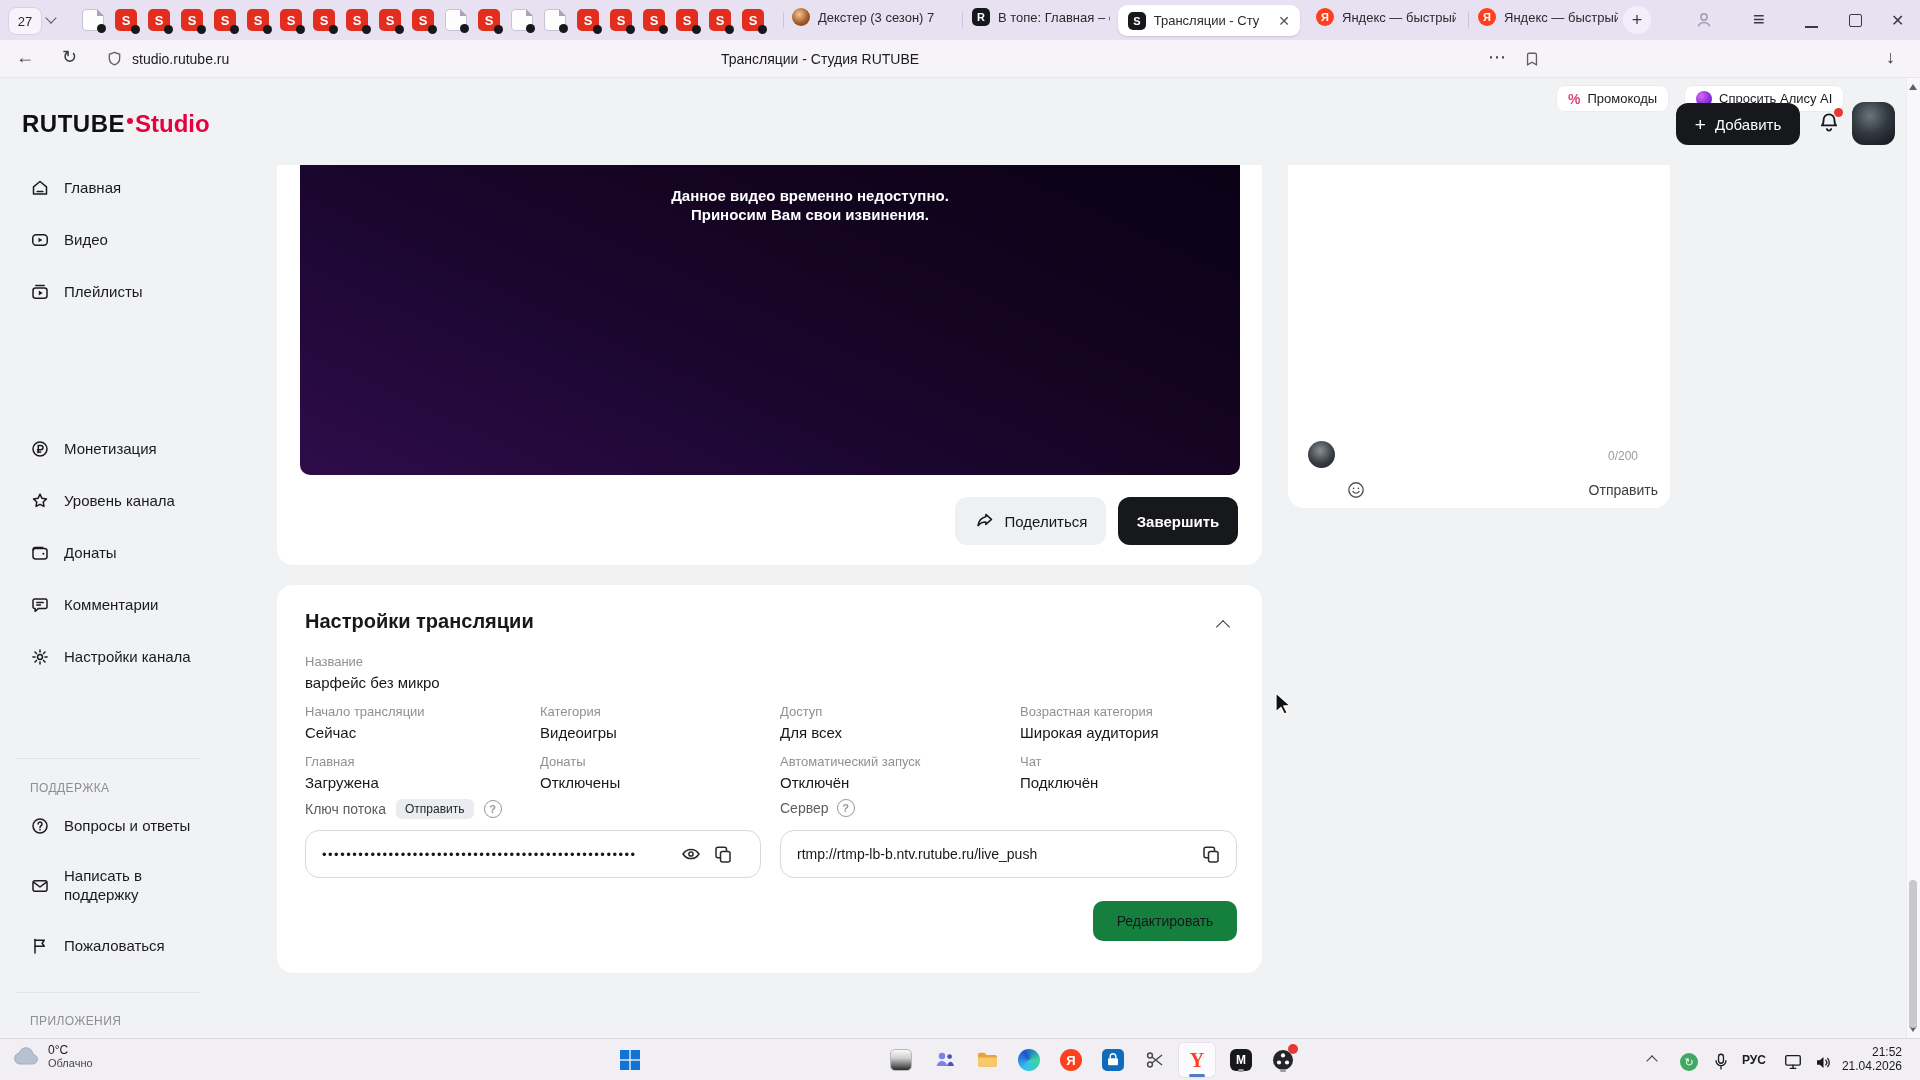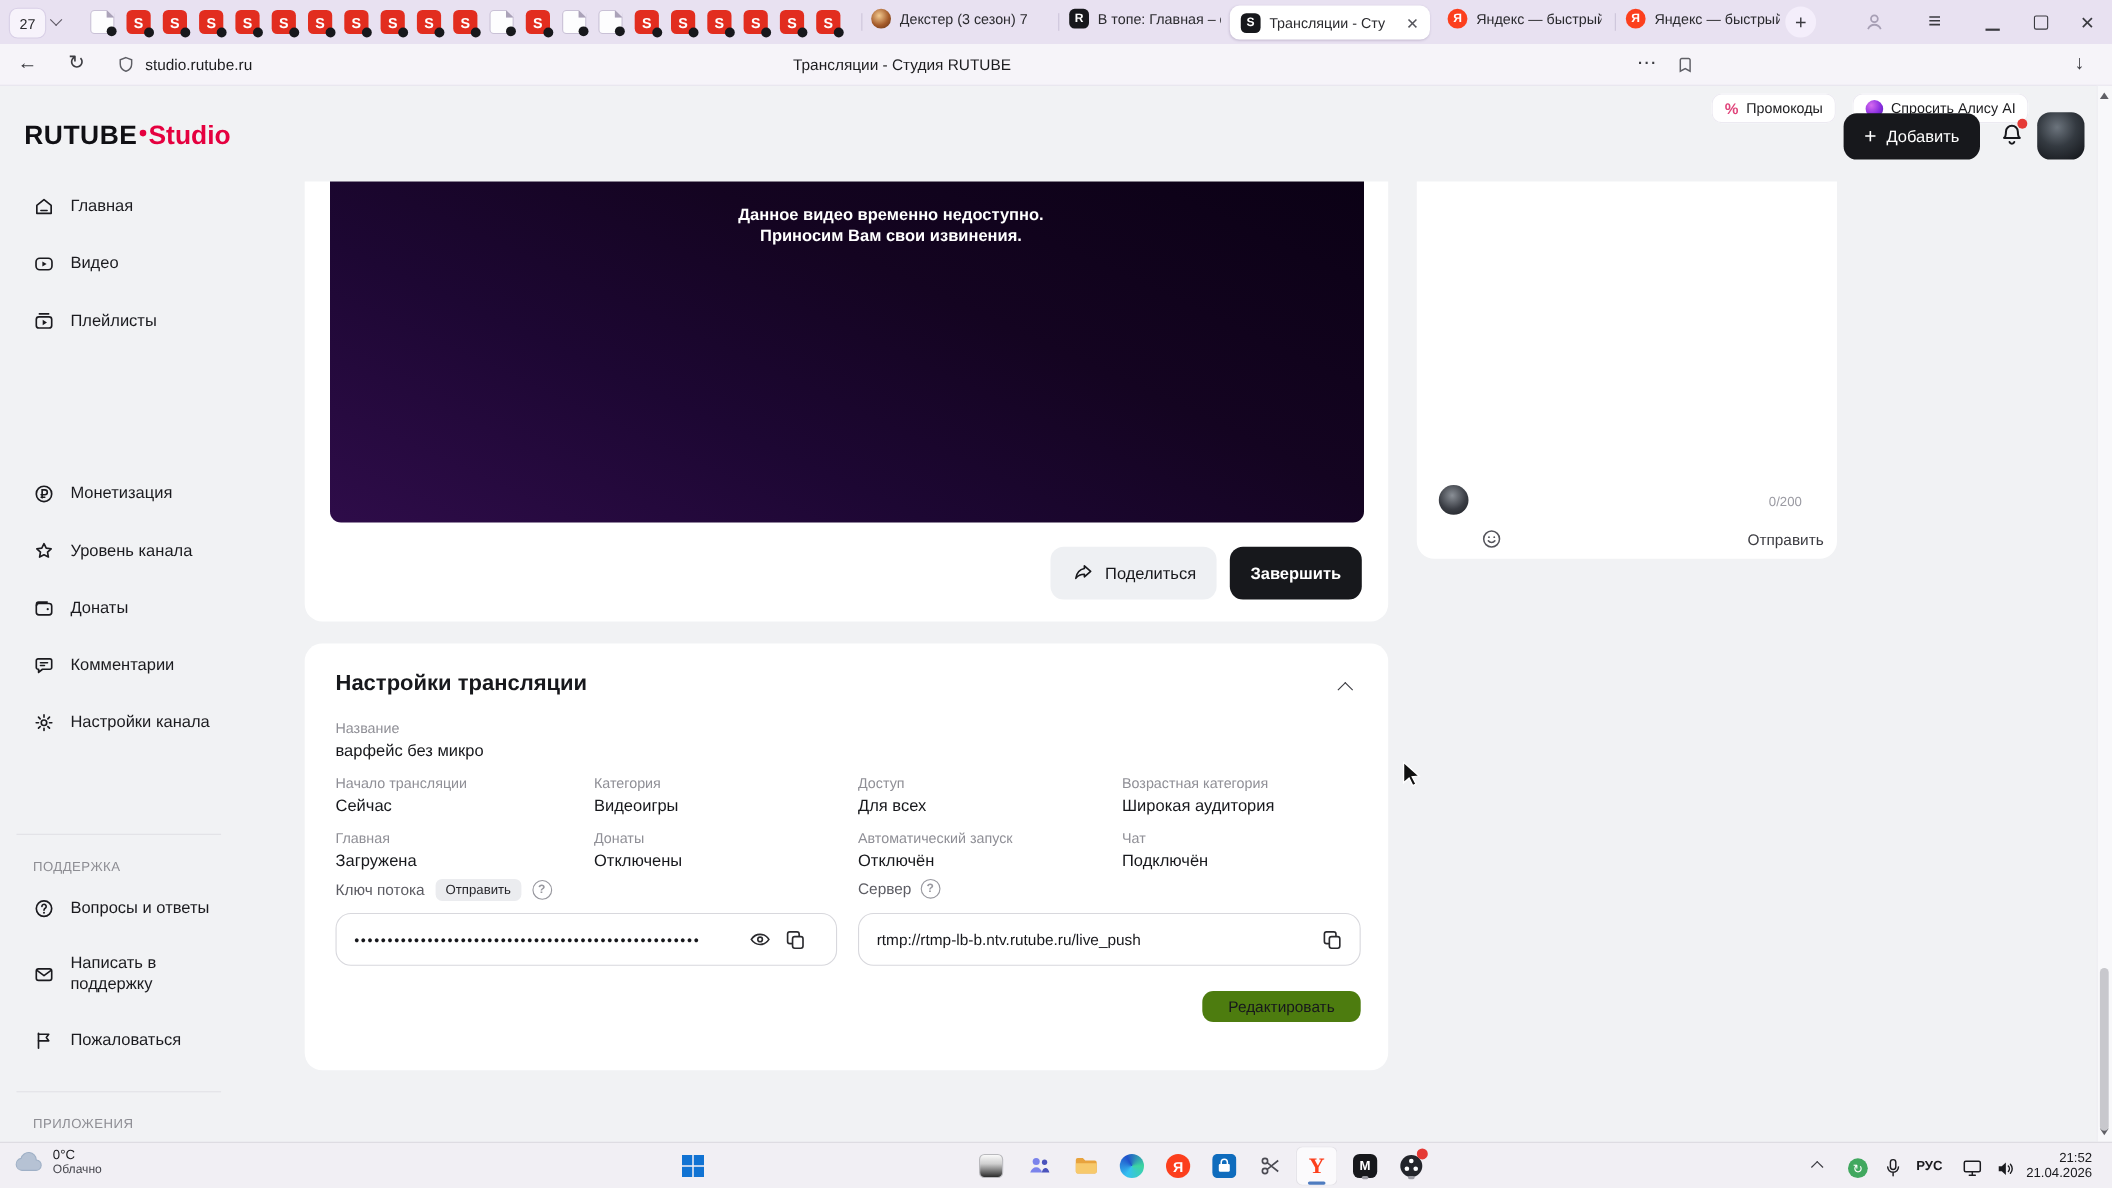--- a/index.html
+++ b/index.html
@@ -72,21 +72,21 @@
   #chatavatar{left:1308px;top:441px;width:27px;height:27px;border-radius:50%;
               background:radial-gradient(circle at 45% 35%,#8a8f96 0%,#3a3d44 55%,#1b1d22 100%);}
 
   
   .label13{font-size:13px;color:#8f8f96;}
   .value15{font-size:15px;color:#17181c;}
   .qicon{width:18px;height:18px;border:1.4px solid #97979e;border-radius:50%;color:#97979e;font-size:11px;font-weight:bold;
          display:flex;align-items:center;justify-content:center;box-sizing:border-box;}
   .field{height:48px;border:1.5px solid #d8d8dd;border-radius:14px;background:#fff;box-sizing:border-box;display:flex;align-items:center;}
   #badge{background:#ebecef;border-radius:6px;padding:3px 9px;font-size:12px;color:#26262b;}
-  #editbtn{left:1093px;top:901px;width:144px;height:28px;background:#4d7c0f;border-radius:10px;color:#17181c;font-size:14px;
+  #editbtn{left:1093px;top:901px;width:144px;height:40px;background:#15803d;border-radius:10px;color:#17181c;font-size:14px;
            display:flex;align-items:center;justify-content:center;}
 
   
   #scrolltrack{left:1906px;top:78px;width:14px;height:960px;background:#f8f8fa;border-left:1px solid #ececef;box-sizing:border-box;}
   #scrollthumb{left:1909px;top:880px;width:8px;height:148px;border-radius:4px;background:#c8c8cd;}
   .scrollarrow{left:1909px;width:0;height:0;border-left:4px solid transparent;border-right:4px solid transparent;}
 
   
   #taskbar{left:0;top:1038px;width:1920px;height:42px;background:#f1eff4;border-top:1px solid #dcdae0;box-sizing:border-box;}
   .tbicon{width:26px;height:26px;display:flex;align-items:center;justify-content:center;flex:0 0 auto;}

